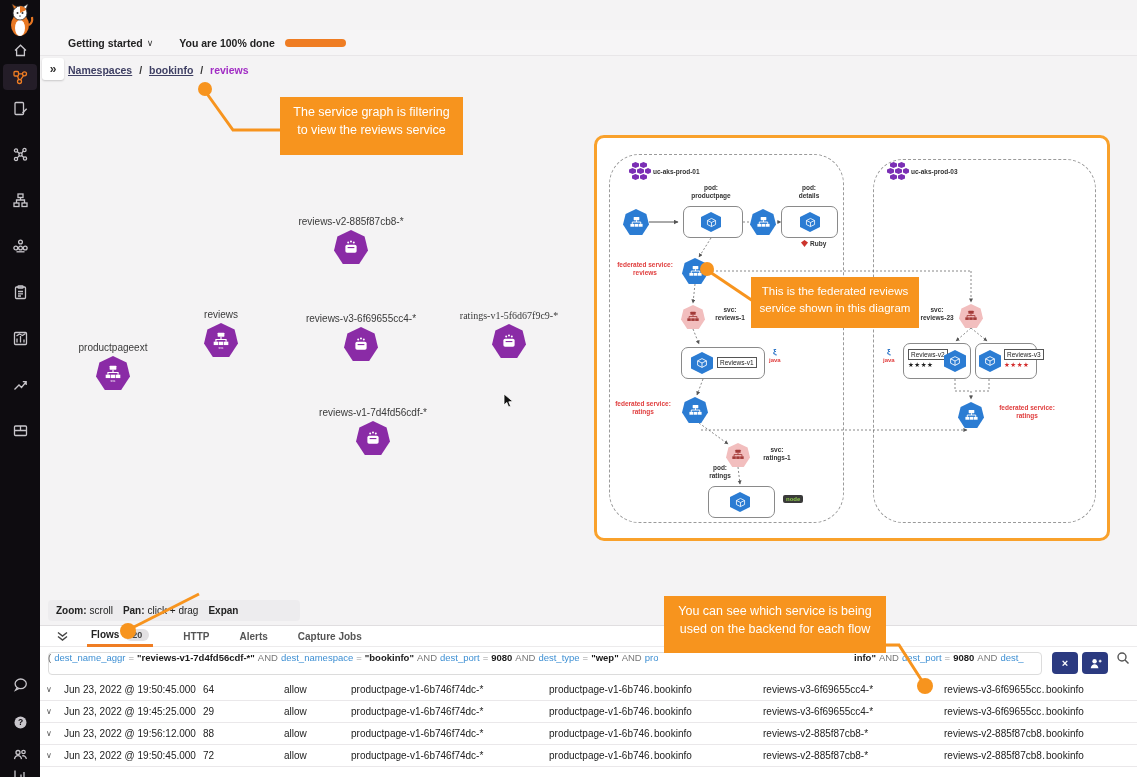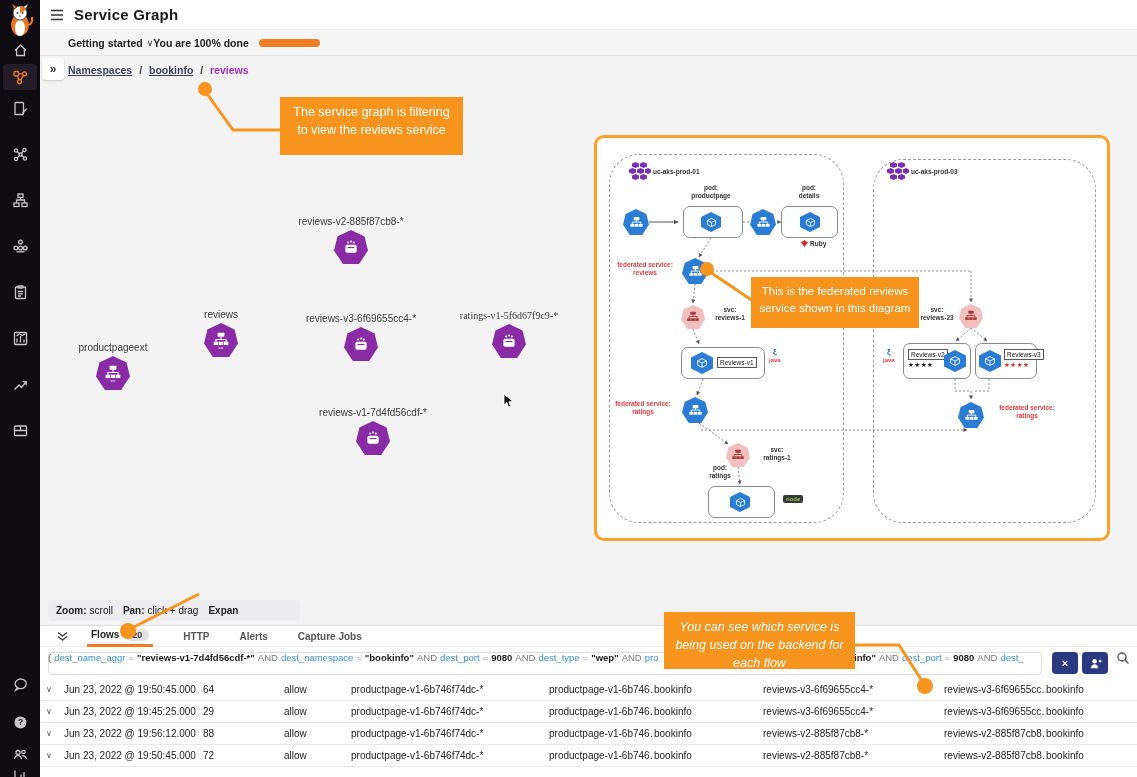--- a/index.html
+++ b/index.html
@@ -15,21 +15,21 @@
   #logo { position:absolute; left:4px; top:3px; width:32px; height:36px; }
 
   
   #header { position:absolute; left:40px; top:0; right:0; height:30px; background:#fff; border-bottom:1px solid #ECEBEC; z-index:5; display:flex; align-items:center; }
   #hamburger { margin-left:10px; cursor:pointer; }
   #page-title { margin-left:10px; font-size:15px; font-weight:700; color:#1A1A1A; letter-spacing:.2px; }
 
   #gsbar { position:absolute; left:40px; top:30px; right:0; height:26px; background:#F6F5F6; border-bottom:1px solid #E8E6E8; z-index:5; display:flex; align-items:center; }
   #gs-label { margin-left:28px; font-size:10.5px; font-weight:700; color:#222; }
   #gs-caret { font-size:9px; color:#333; margin-left:4px; }
-  #gs-status { font-size:10.5px; font-weight:700; color:#222; }
+  #gs-status { margin-left:26px; font-size:10.5px; font-weight:700; color:#222; }
   #gs-progress { margin-left:10px; width:61px; height:8px; border-radius:4px; background:#EF7D23; }
 
   
   #canvas { position:absolute; left:40px; top:56px; right:0; height:569px; background:#F4F3F4; z-index:1; }
   #expand-btn { position:absolute; left:2px; top:2px; width:22px; height:22px; background:#fff; border-radius:3px; box-shadow:0 1px 2px rgba(0,0,0,.18); font-size:12px; font-weight:700; color:#333; display:flex; align-items:center; justify-content:center; cursor:pointer; }
   #breadcrumb { position:absolute; left:28px; top:8px; font-size:10.5px; font-weight:700; }
   #breadcrumb .bc-link { color:#3E3F63; text-decoration:underline; cursor:pointer; }
   #breadcrumb .bc-sep { color:#333; margin:0 4px; }
   #breadcrumb .bc-active { color:#A12CC4; }
 
@@ -206,26 +206,20 @@
           <path d="M2.5 13.2c.4-2.6 1.9-3.6 3.5-3.6s3.1 1 3.5 3.6M10.2 9.9c1.8-.5 3.6.5 4.2 3"></path>
         </svg>
       </div>
     <div class="sb-icon" style="top:764px">
         <svg width="17" height="17" viewBox="0 0 17 17">
           <path d="M3 2.5V14h11M6 13V9M9 13V6.5M12 13V4"></path>
         </svg>
       </div>
   </div>
 
-  <div id="header">
-    <svg id="hamburger" width="14" height="12" viewBox="0 0 14 12">
-        <path d="M1 1.5h12M1 6h12M1 10.5h12" stroke="#333" stroke-width="1.6"></path>
-      </svg>
-    <div id="page-title">Service Graph</div>
-  </div>
 
   <div id="gsbar">
     <span id="gs-label">Getting started</span>
     <span id="gs-caret">∨</span>
     <span id="gs-status">You are 100% done</span>
     <div id="gs-progress"></div>
   </div>
 
   <div id="canvas">
     <div id="expand-btn">»</div>
@@ -522,21 +516,21 @@
     <line class="cline" x1="707" y1="270" x2="753" y2="301"></line>
     <circle class="cdot" cx="707" cy="269" r="7"></circle>
     <polyline class="cline" points="128,630 199,594"></polyline>
     <circle class="cdot" cx="128" cy="631" r="8"></circle>
     <polyline class="cline" points="854,645 899,645 924,684"></polyline>
     <circle class="cdot" cx="925" cy="686" r="8"></circle>
   </svg>
 
   <div class="callout" style="left:280px;top:97px;width:183px;height:58px;">The service graph is filtering to view the reviews service</div>
   <div class="callout" style="left:751px;top:277px;width:168px;height:51px;font-size:11.5px;">This is the federated reviews service shown in this diagram</div>
-  <div class="callout" style="left:664px;top:612px;width:191px;height:57px;font-style:italic;">You can see which service is being used on the backend for each flow</div>
+  <div class="callout" style="left:664px;top:596px;width:222px;height:57px;">You can see which service is being used on the backend for each flow</div>
 
   <div id="flows-panel">
     <div id="tabs-row">
       <svg id="collapse-icon" width="13" height="11" viewBox="0 0 13 11">
           <path d="M2 1.5l4.5 3.5L11 1.5M2 5.5l4.5 3.5L11 5.5" stroke="#444" stroke-width="1.4" fill="none"></path>
         </svg>
       <div class="tab" id="tab-flows">
         <span>Flows</span>
         <span class="count-badge">20</span>
       </div>

